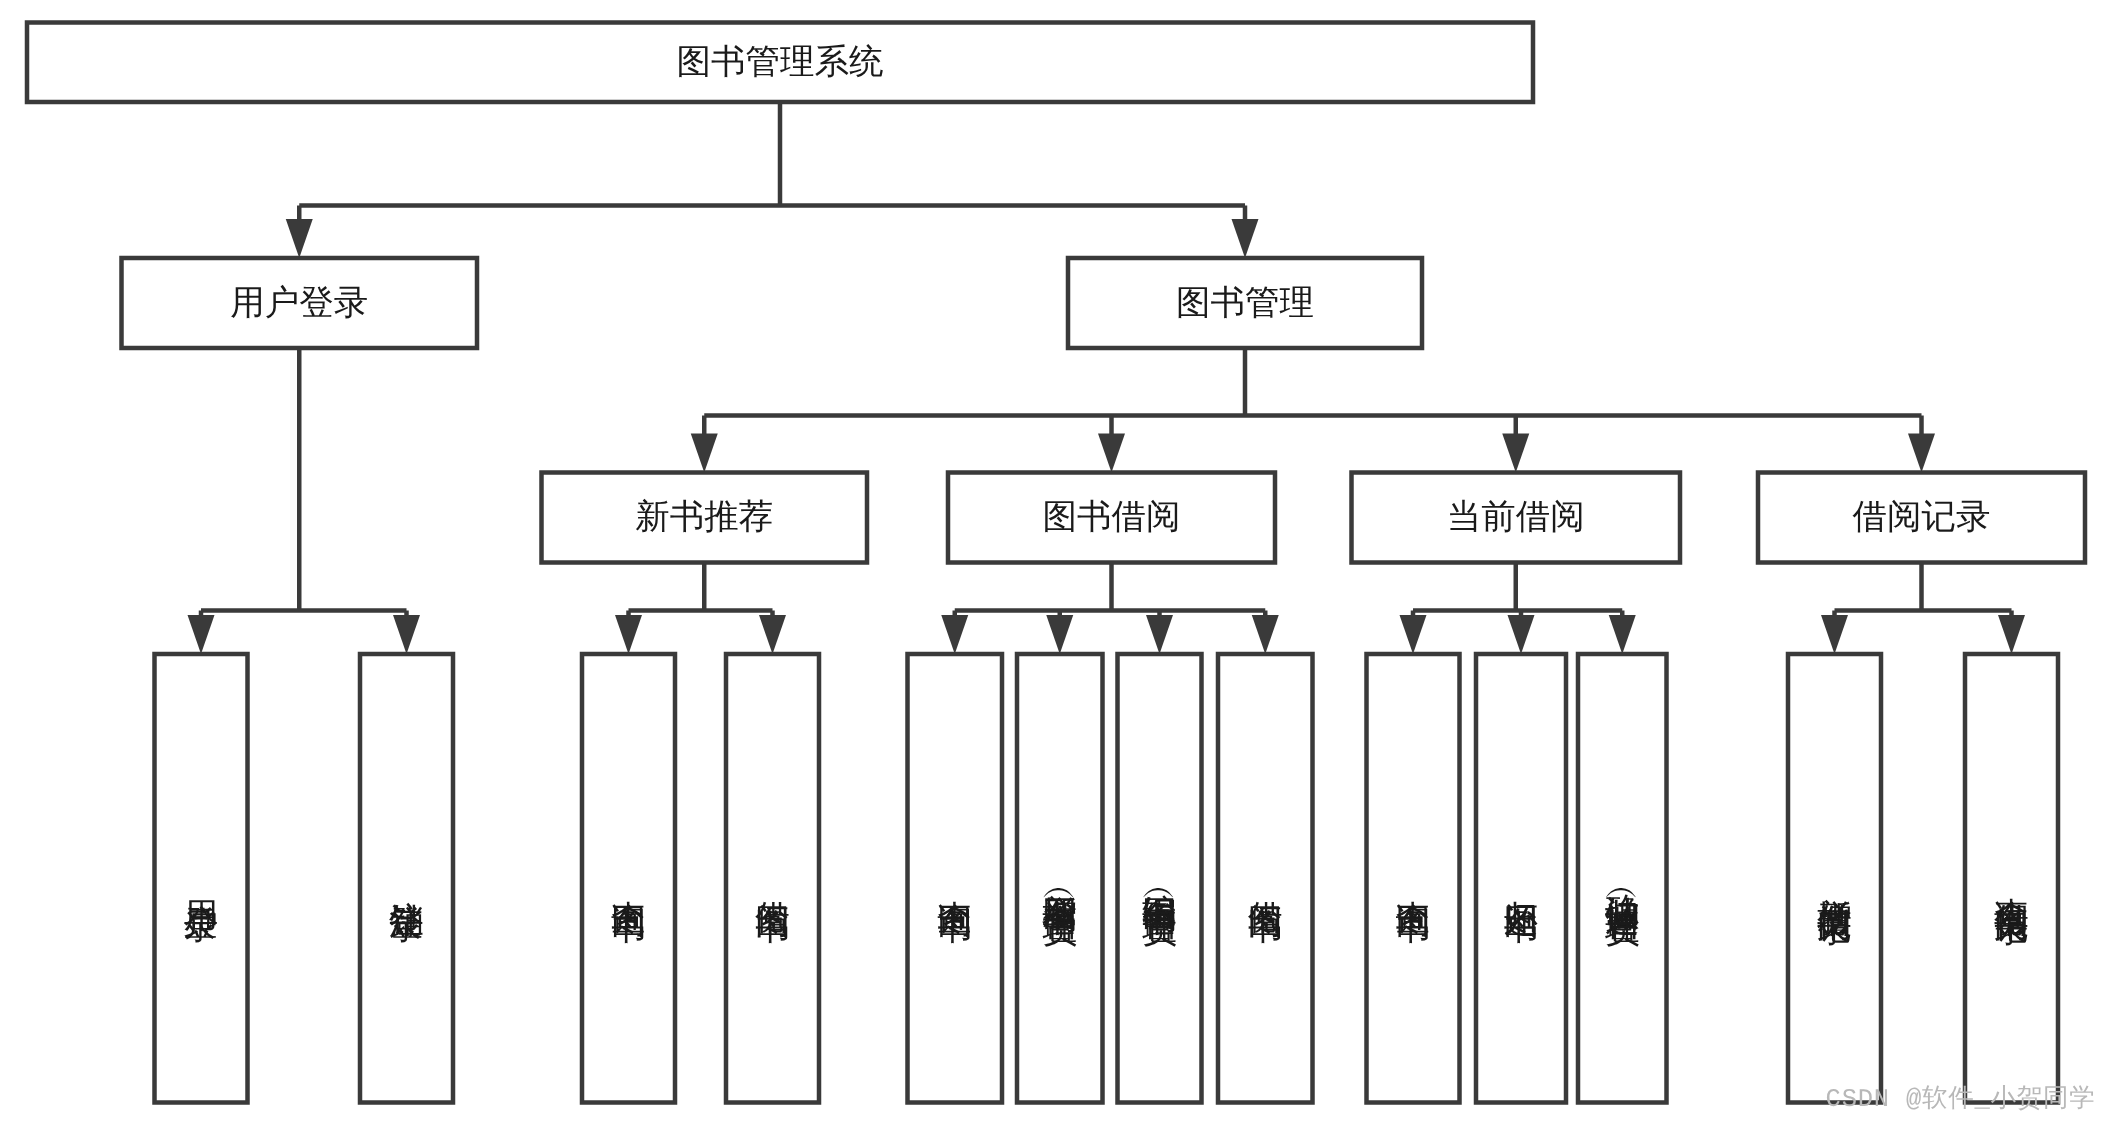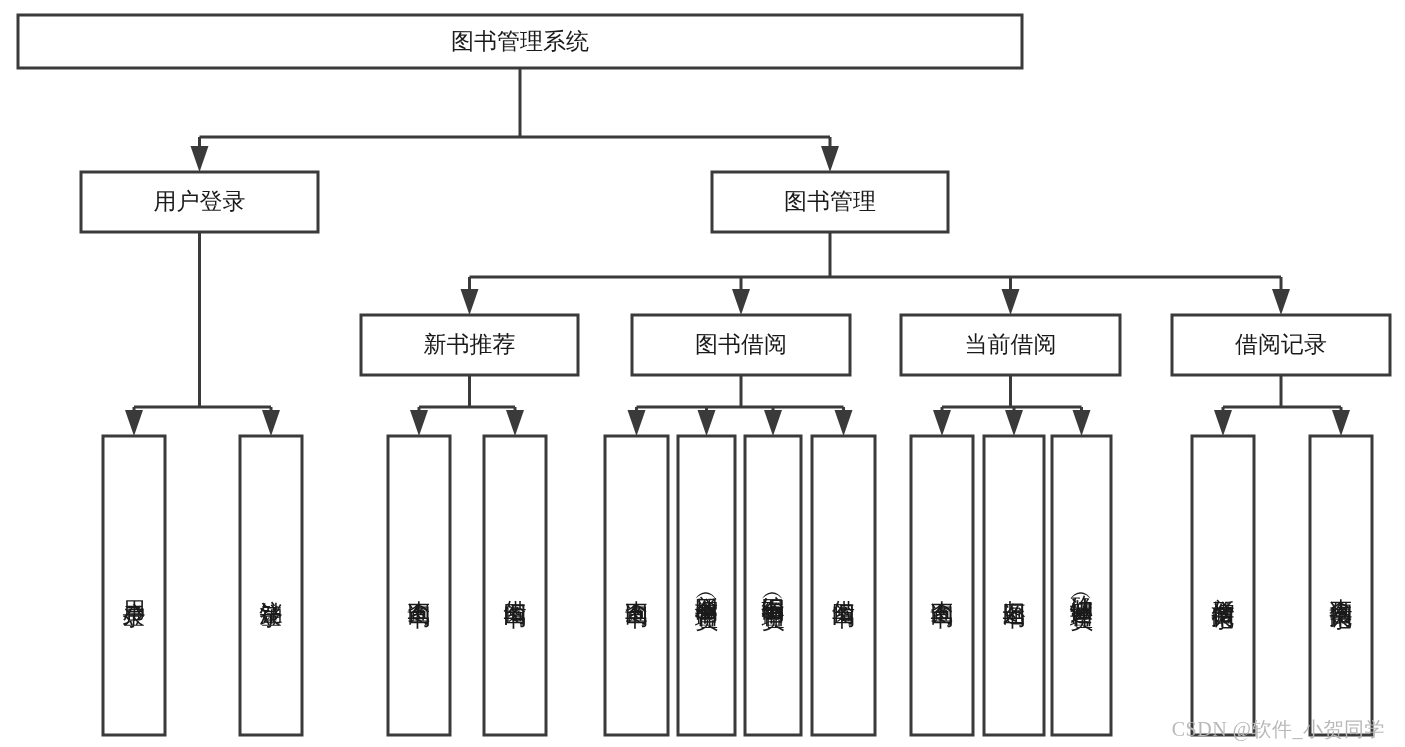--- a/index.html
+++ b/index.html
@@ -54,24 +54,24 @@
     font-size: 23px;
     line-height: 1.18;
     letter-spacing: 2px;
     color: #1a1a1a;
     white-space: nowrap;
     transform: translate(-50%, -50%);
     pointer-events: none;
   }
   .watermark {
     position: absolute;
-    right: 20px;
+    right: 8px;
     bottom: 4px;
-    font-family: Liberation Serif, serif;
-    font-size: 20px;
+    font-family: Liberation Mono, monospace;
+    font-size: 17px;
     color: #b8b8b8;
     letter-spacing: 0.5px;
     white-space: nowrap;
   }
 </style>
 </head>
 <body>
 
 <div id="diagram-root">
   <svg class="diagram-canvas" viewBox="0 0 1405 747">

